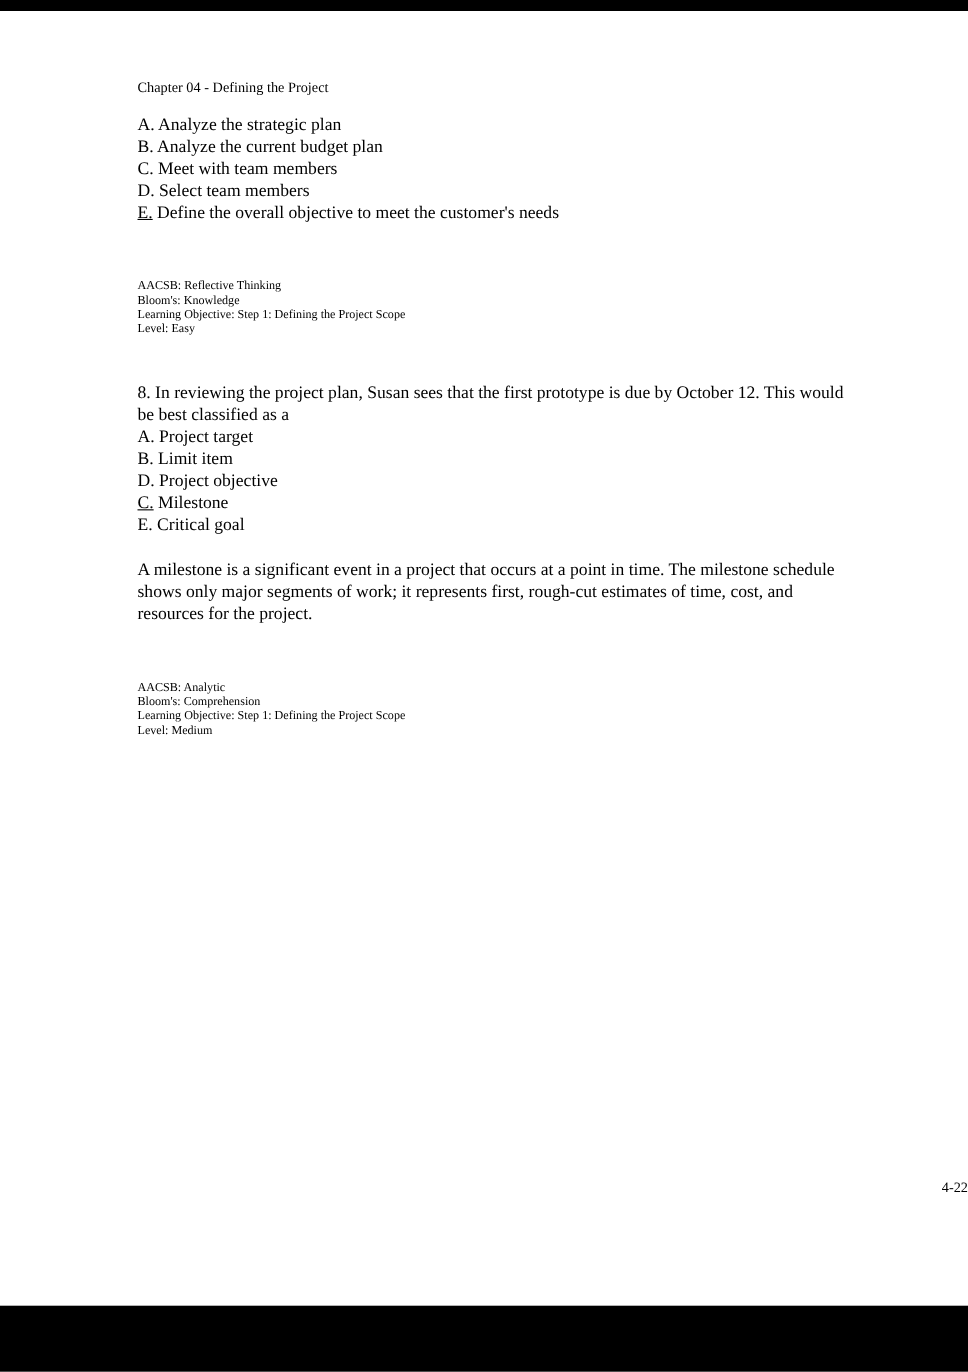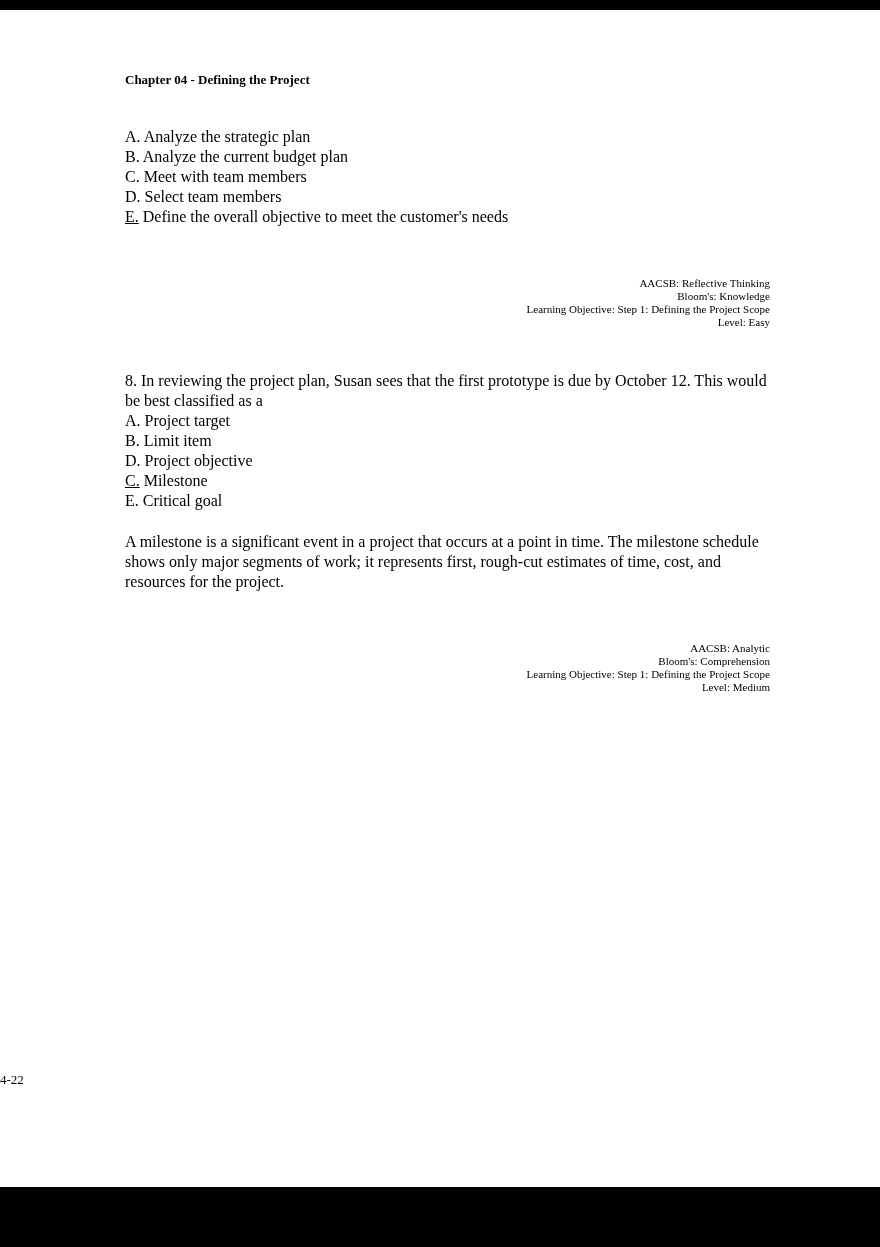--- a/index.html
+++ b/index.html
@@ -19,48 +19,47 @@
   .content {
     position: absolute;
     top: 72px;
     left: 125px;
     right: 110px;
   }
 
   .doc-header {
     font-size: 13px;
     line-height: 15px;
-    margin-bottom: 40px;
-    font-weight: bold;
+    margin-bottom: 17px;
   }
 
   .stem, .option, .explanation {
     font-size: 16px;
     line-height: 20px;
   }
 
   .explanation { margin-top: 21px; }
 
   .meta {
     margin-top: 50px;
     font-size: 11px;
     line-height: 13px;
   }
-  .meta-line { margin: 0; text-align: right; }
+  .meta-line { margin: 0; }
 
   .question-block + .question-block { margin-top: 42px; }
 
   .underline { text-decoration: underline; }
 
   .page-number {
     position: absolute;
     top: 1072px;
     left: 0;
     width: 100%;
-    text-align: left;
+    text-align: right;
     font-size: 13px;
   }
 </style>
 </head>
 <body>
 
 <div class="bar bar-top"></div>
 <div class="bar bar-bottom"></div>
 
 <div class="content">

